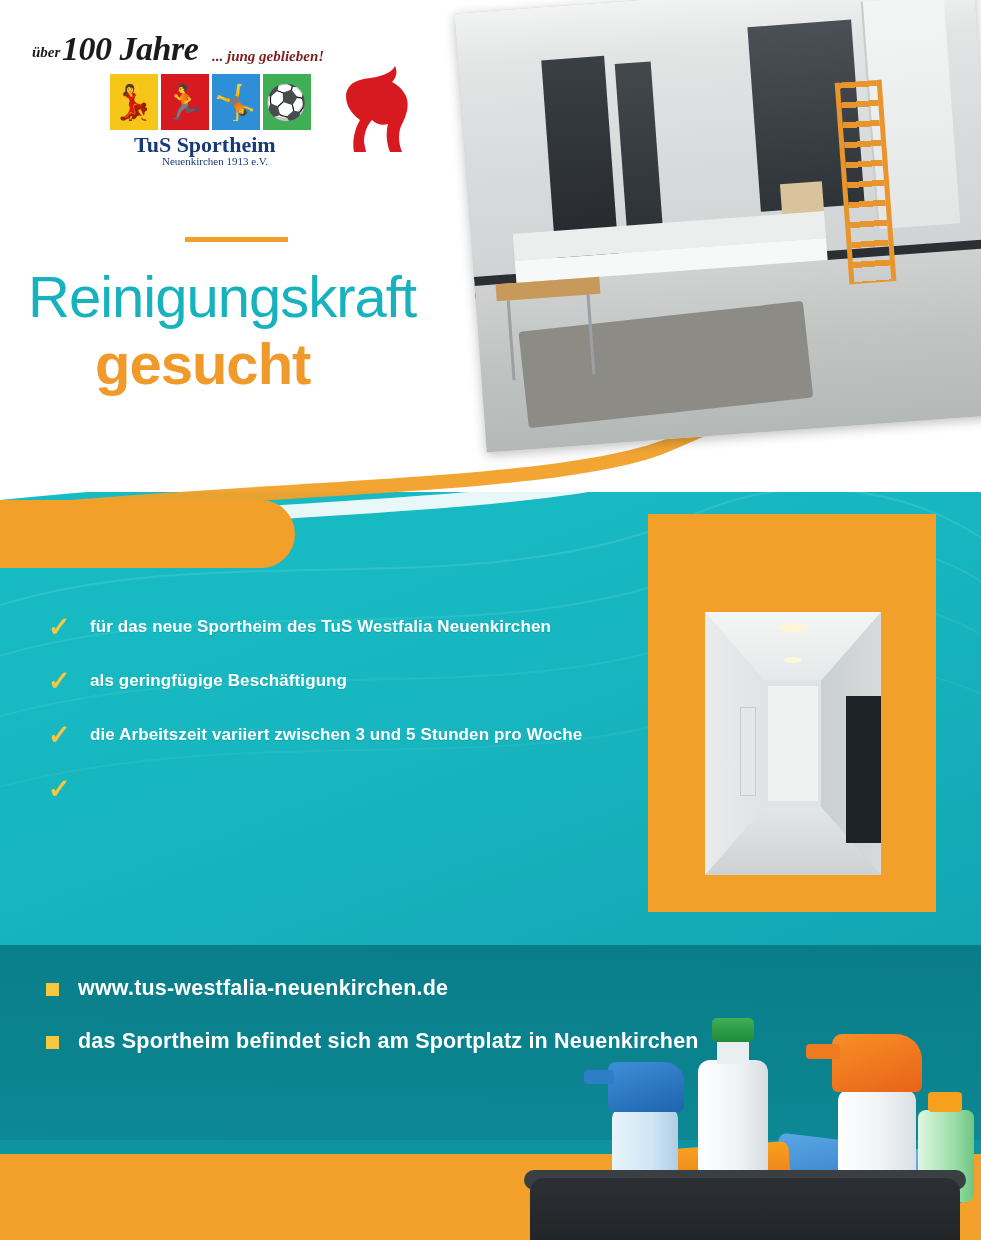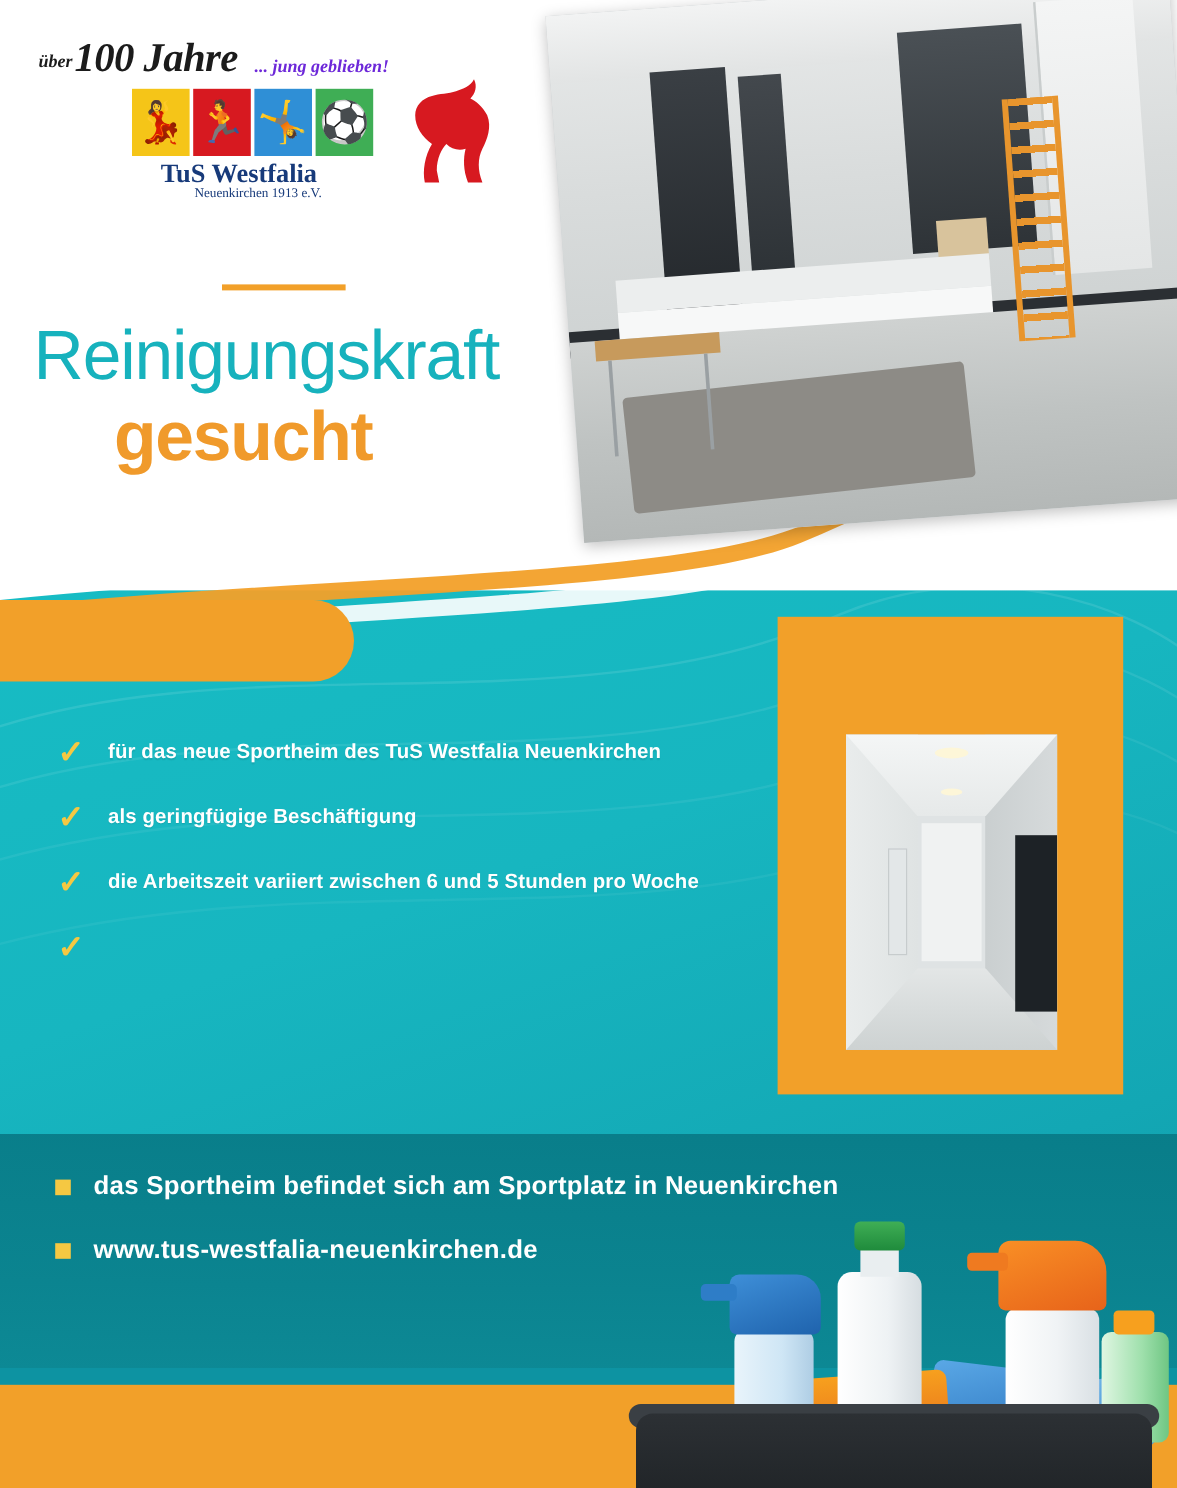--- a/index.html
+++ b/index.html
@@ -74,21 +74,21 @@
   .logo .jahre {
     position:absolute; left:40px; top:8px;
     font-family:"Liberation Serif", serif;
     font-style:italic; font-weight:bold;
     font-size:34px; color:#1b1b1b; letter-spacing:-0.5px;
   }
   .logo .jung {
     position:absolute; left:190px; top:26px;
     font-family:"Liberation Serif", serif;
     font-style:italic; font-weight:bold;
-    font-size:15px; color:#6d28d9;
+    font-size:15px; color:#7f1d1d;
   }
   .logo .tiles {
     position:absolute; left:88px; top:52px;
     display:flex; gap:3px;
   }
   .logo .tile {
     width:48px; height:56px; position:relative;
   }
   .logo .tile .fig {
     position:absolute; left:50%; top:50%;
@@ -370,21 +370,21 @@
         <span class="fig">🏃</span>
       </div>
       <div class="tile" style="background:#2f8fd6">
         <span class="fig">🤸</span>
       </div>
       <div class="tile" style="background:#3fae55">
         <span class="fig">⚽</span>
       </div>
     </div>
 
-    <span class="tus">TuS Westfalia</span>
+    <span class="tus">TuS Sportheim</span>
     <span class="club">Neuenkirchen 1913 e.V.</span>
 
     <svg class="horse" viewBox="0 0 80 92">
       <path fill="#d71920" d="M55,4 C58,10 56,16 52,20 C56,22 62,26 66,34 C70,44 66,54 62,62 C58,70 58,80 62,90 L50,90 C46,80 46,70 48,62 C42,64 36,62 32,58 C28,62 24,70 24,80 L26,90 L14,90 C12,80 14,68 20,58 C12,52 6,44 6,34 C6,26 12,20 20,18 C26,16 34,16 40,14 C46,12 52,10 55,4 Z M44,26 C42,28 40,28 38,27 C40,24 42,24 44,26 Z"></path>
     </svg>
   </div>
 
   <div class="dash"></div>
 
   <div class="headline1">Reinigungskraft</div>
@@ -425,39 +425,39 @@
     <div class="check-row">
       <div class="check-icon">✓</div>
       <div class="check-text">für das neue Sportheim des TuS Westfalia Neuenkirchen</div>
     </div>
     <div class="check-row">
       <div class="check-icon">✓</div>
       <div class="check-text">als geringfügige Beschäftigung</div>
     </div>
     <div class="check-row">
       <div class="check-icon">✓</div>
-      <div class="check-text">die Arbeitszeit variiert zwischen  6 und 5 Stunden pro Woche</div>
+      <div class="check-text">die Arbeitszeit variiert zwischen  3 und 5 Stunden pro Woche</div>
     </div>
     <div class="check-row">
       <div class="check-icon">✓</div>
     </div>
   </div>
 
   <div class="bullets">
     <div class="bullet-row">
       <div class="bullet-sq">
           <i></i>
         </div>
-      <div class="bullet-text">das Sportheim befindet sich am Sportplatz in Neuenkirchen</div>
+      <div class="bullet-text">www.tus-westfalia-neuenkirchen.de</div>
     </div>
     <div class="bullet-row">
       <div class="bullet-sq">
           <i></i>
         </div>
-      <div class="bullet-text">www.tus-westfalia-neuenkirchen.de</div>
+      <div class="bullet-text">das Sportheim befindet sich am Sportplatz in Neuenkirchen</div>
     </div>
   </div>
 
   <div class="products">
     <div class="cloth-b1"></div>
     <div class="cloth-b2"></div>
     <div class="sponge-o"></div>
     <div class="cloth-y"></div>
 
     <div class="sp-blue-body"></div>

